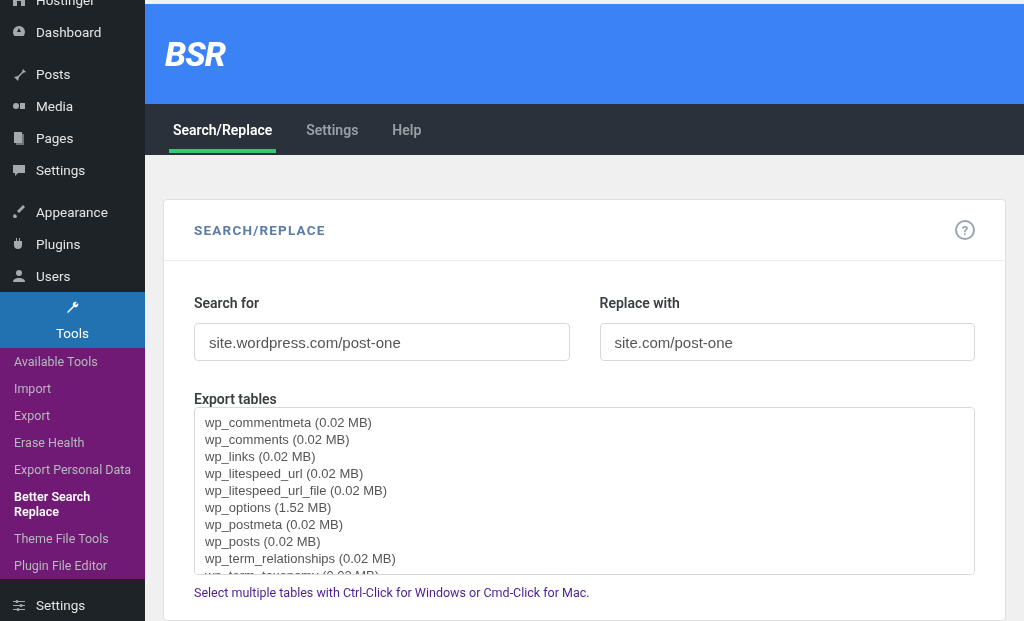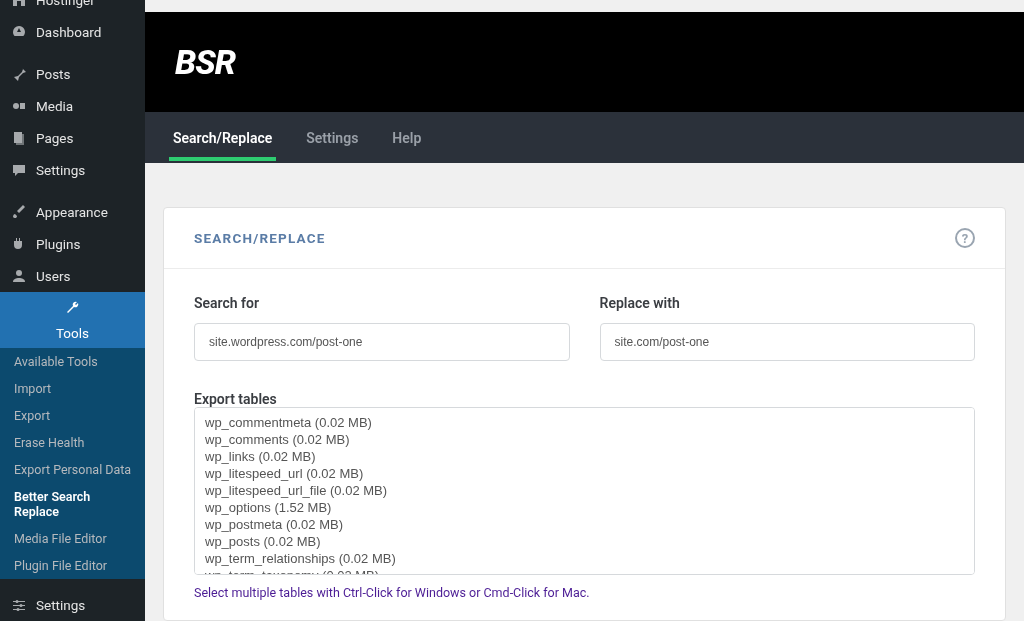--- a/index.html
+++ b/index.html
@@ -53,32 +53,32 @@
     display: inline-flex; align-items: center; justify-content: center;
     color: #a7aaad;
     flex-shrink: 0;
   }
   .side-item.current .side-icon { color: #fff; }
   .sub-item {
     padding: 6px 10px 6px 14px;
     font-size: 12.5px;
     color: #b6b9bd;
     cursor: pointer;
-    background: #0c4a6e;
+    background: #701a75;
   }
   .sub-item.active { color: #fff; font-weight: 600; }
 
   
   .main { flex: 1; display: flex; flex-direction: column; min-width: 0; }
   .banner {
     height: 100px;
-    background: #000000;
+    background: #3b82f6;
     display: flex;
     align-items: center;
-    padding-left: 30px;
+    padding-left: 20px;
   }
   .banner-logo {
     font-size: 34px;
     font-weight: 800;
     letter-spacing: -1px;
     color: #fff;
     font-style: italic;
   }
   .plugin-tabs {
     background: #2b313a;
@@ -129,33 +129,33 @@
     border: 2px solid #9aa5b1;
     border-radius: 50%;
     color: #9aa5b1;
     font-size: 13px;
     font-weight: 700;
     display: flex; align-items: center; justify-content: center;
     cursor: pointer;
   }
   .card-body { padding: 26px 30px 20px; }
   .row2 { display: flex; gap: 30px; }
-  .col { flex: 1; display: flex; flex-direction: column; }
+  .col { flex: 1; display: flex; flex-direction: column; margin-top: 8px; }
   .field-label {
     font-size: 14px;
     font-weight: 600;
     color: #3a3d42;
     margin-bottom: 12px;
   }
   .text-input {
     height: 38px;
     border: 1px solid #d6d9dc;
     border-radius: 4px;
     padding: 0 14px;
-    font-size: 12px;
+    font-size: 15px;
     color: #555;
     outline: none;
   }
   .spacer { height: 30px; }
   .multi {
     width: 100%;
     height: 168px;
     border: 1px solid #d6d9dc;
     border-radius: 4px;
     padding: 6px 10px;
@@ -264,21 +264,21 @@
       </span>
       <span>Tools</span>
     </div>
 
     <div class="sub-item">Available Tools</div>
     <div class="sub-item">Import</div>
     <div class="sub-item">Export</div>
     <div class="sub-item">Erase Health</div>
     <div class="sub-item">Export Personal Data</div>
     <div class="sub-item active">Better Search Replace</div>
-    <div class="sub-item">Media File Editor</div>
+    <div class="sub-item">Theme File Tools</div>
     <div class="sub-item">Plugin File Editor</div>
 
     <div class="side-group-gap"></div>
     <div class="side-item">
       <span class="side-icon">
         <svg width="16" height="16" viewBox="0 0 16 16">
             <path d="M2 4h3v1H2zM7 4h7v1H7zM2 8h7v1H2zM11 8h3v1h-3zM2 12h4v1H2zM8 12h6v1H8z" fill="currentColor"></path>
             <circle cx="6" cy="4.5" r="1.5" fill="currentColor"></circle>
             <circle cx="10" cy="8.5" r="1.5" fill="currentColor"></circle>
             <circle cx="7" cy="12.5" r="1.5" fill="currentColor"></circle>

